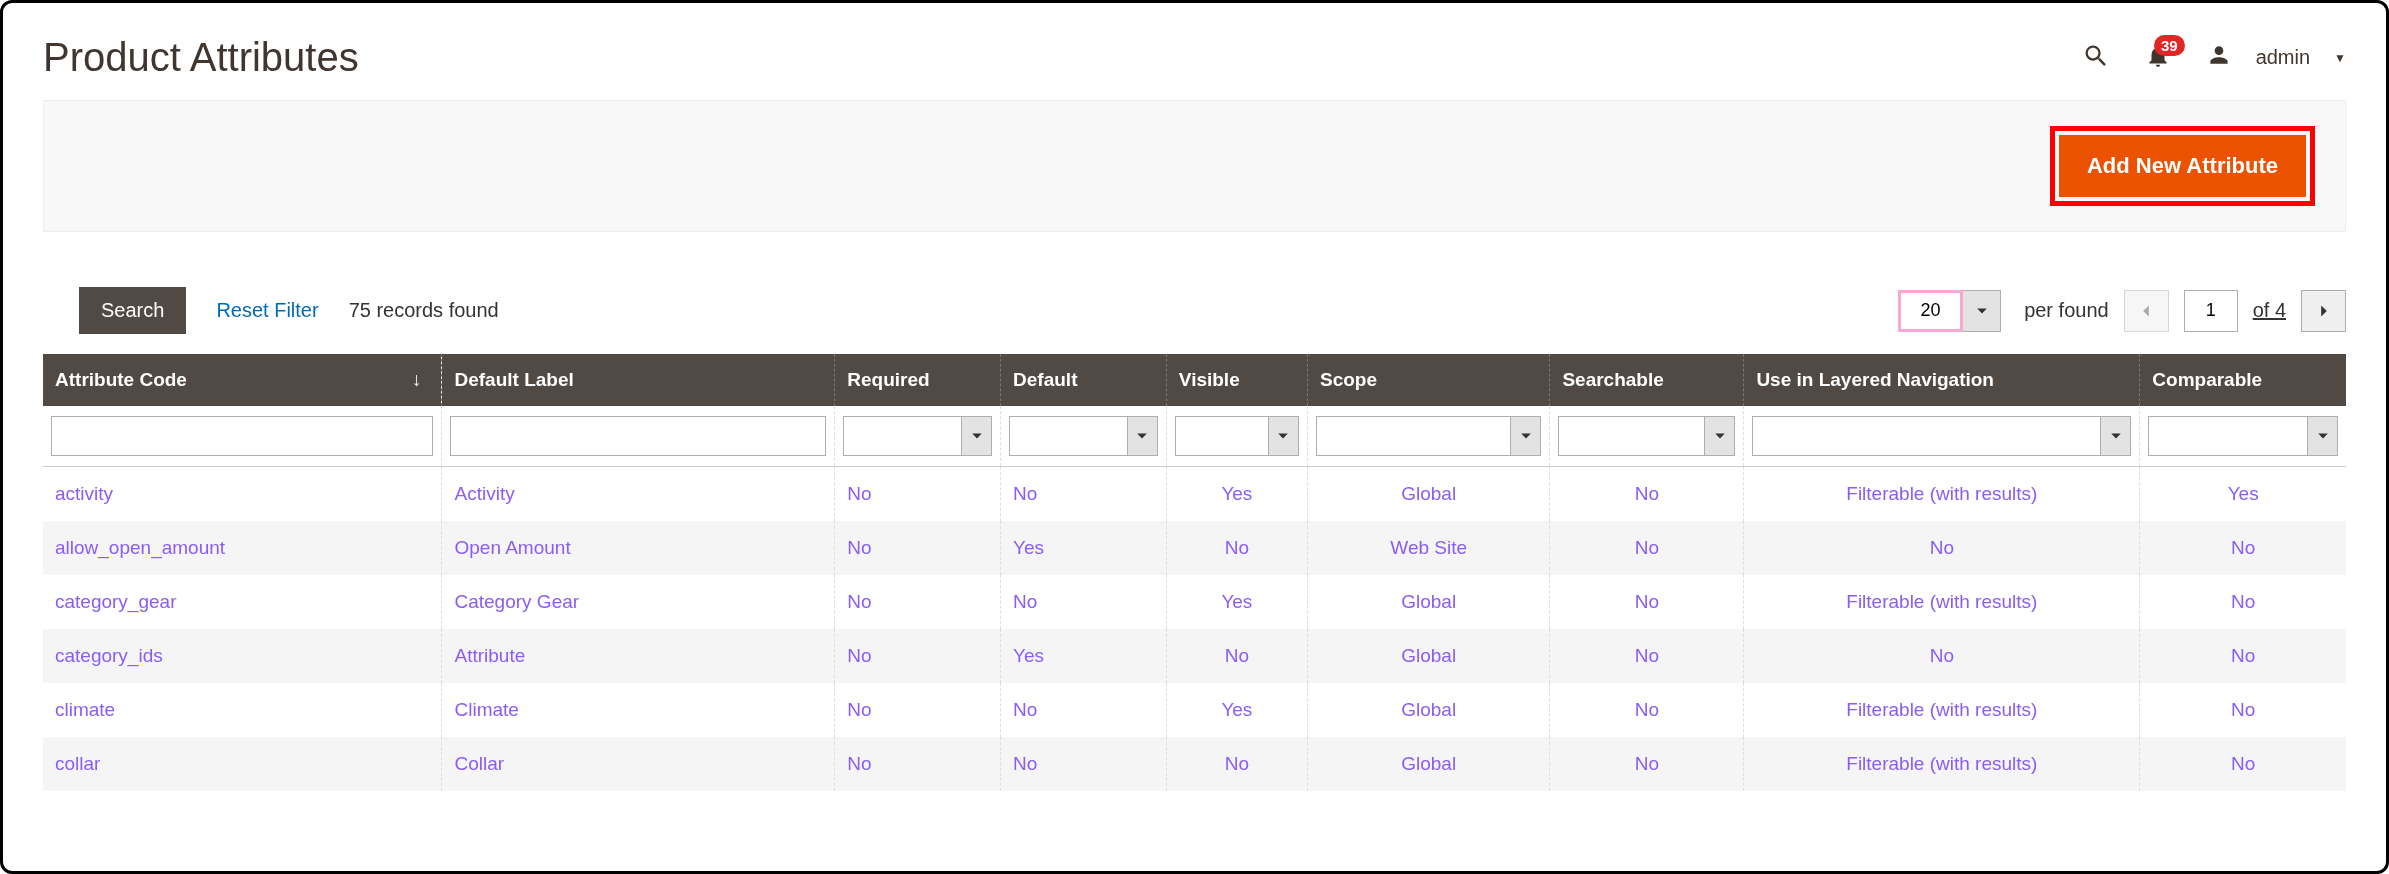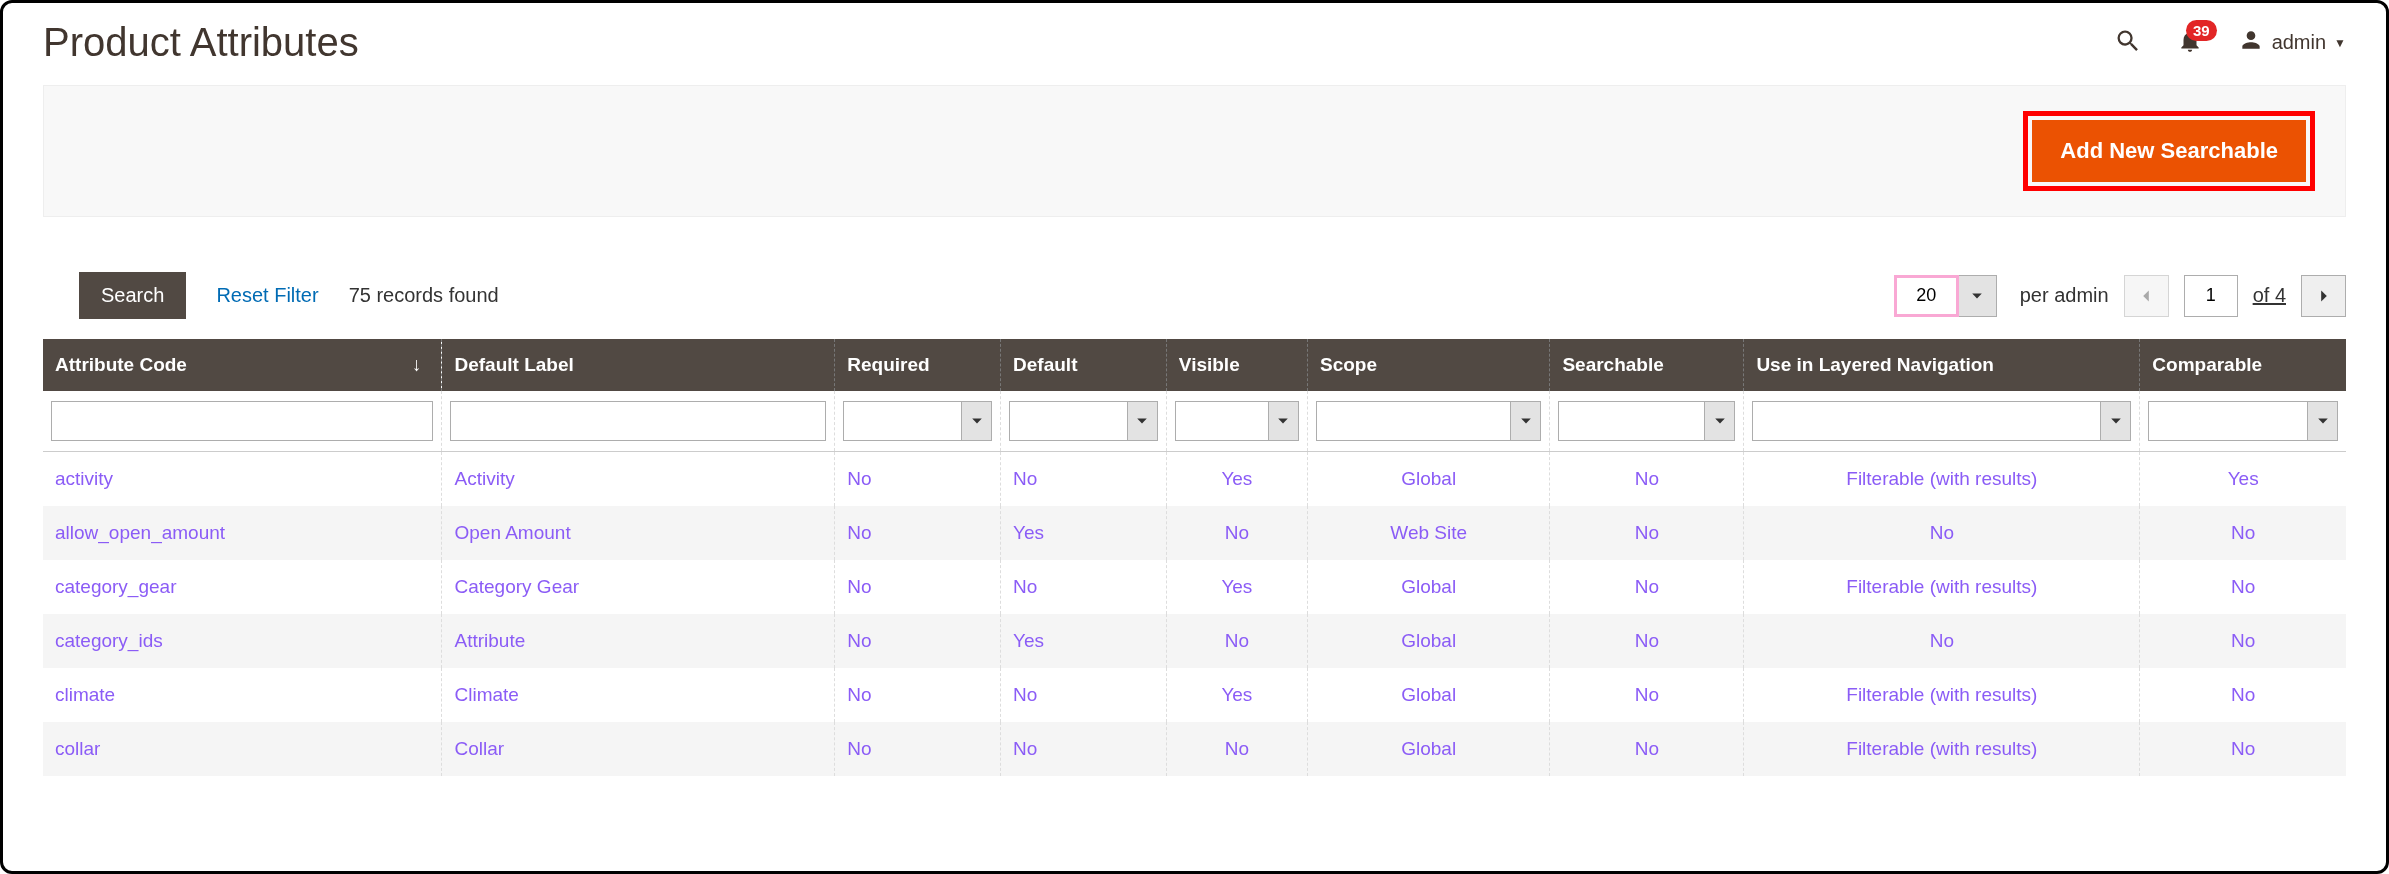--- a/index.html
+++ b/index.html
@@ -1,25 +1,25 @@
 <!DOCTYPE html>
 <html><head>
 <meta charset="utf-8">
 <style>
 * { box-sizing: border-box; margin: 0; padding: 0; }
 body { font-family: 'Helvetica Neue', Arial, sans-serif; background: #fff; color: #333; border: 3px solid #000; border-radius: 12px; width: 2389px; height: 874px; overflow: hidden; position: relative; }
-.page { padding: 17px 40px; }
+.page { padding: 32px 40px; }
 
 .top-bar { display: flex; align-items: center; justify-content: space-between; margin-bottom: 20px; }
 .page-title { font-size: 40px; font-weight: 300; color: #41362f; }
 .top-right { display: flex; align-items: center; gap: 35px; }
 .search-icon svg, .bell-icon svg, .user-icon svg { fill: #41362f; }
 .bell-wrap { position: relative; }
 .badge { position: absolute; top: -8px; right: -14px; background: #e22626; color: #fff; font-size: 15px; font-weight: 700; border-radius: 12px; padding: 2px 7px; }
-.user-menu { display: flex; align-items: center; gap: 8px; font-size: 20px; color: #41362f; }
+.user-menu { display: flex; align-items: center; gap: 24px; font-size: 20px; color: #41362f; }
 .user-menu .caret { font-size: 12px; }
 
 .action-bar { background: #f8f8f8; border: 1px solid #eee; padding: 25px 30px; display: flex; justify-content: flex-end; margin-bottom: 55px; }
 .add-btn-wrap { border: 5px solid #ff0000; padding: 4px; }
 .add-btn { background: #eb5202; color: #fff; border: 0; font-size: 22px; font-weight: 600; padding: 18px 28px; cursor: pointer; }
 
 .filter-bar { display: flex; align-items: center; justify-content: space-between; margin-bottom: 20px; }
 .filter-left { display: flex; align-items: center; gap: 30px; margin-left: 36px; }
 .search-btn { background: #514943; color: #fff; border: 0; font-size: 20px; padding: 12px 22px; cursor: pointer; }
 .reset-link { color: #006bb4; font-size: 20px; cursor: pointer; }
@@ -80,40 +80,40 @@
             </svg>
         </span>
         <span>admin</span>
         <span class="caret">▼</span>
       </span>
     </div>
   </div>
 
   <div class="action-bar">
     <div class="add-btn-wrap">
-      <button class="add-btn">Add New Searchable</button>
+      <button class="add-btn">Add New Attribute</button>
     </div>
   </div>
 
   <div class="filter-bar">
     <div class="filter-left">
       <button class="search-btn">Search</button>
       <span class="reset-link">Reset Filter</span>
       <span class="records-found">75 records found</span>
     </div>
     <div class="filter-right">
       <div class="per-page-select">
         <input class="per-page-input" value="20" style="">
         <span class="select-caret">
             <svg class="caret" viewBox="0 0 10 10">
               <path d="M1 3l4 4 4-4z" fill="#333"></path>
             </svg>
           </span>
       </div>
-      <span class="per-page-label">per admin</span>
+      <span class="per-page-label">per found</span>
       <span class="pager-btn disabled">
           <svg width="14" height="14" viewBox="0 0 10 10">
             <path d="M7 1L3 5l4 4z" fill="#555"></path>
           </svg>
         </span>
       <input class="page-input" value="1" style="">
       <span class="of-label">of 4</span>
       <span class="pager-btn">
           <svg width="14" height="14" viewBox="0 0 10 10">
             <path d="M3 1l4 4-4 4z" fill="#333"></path>

